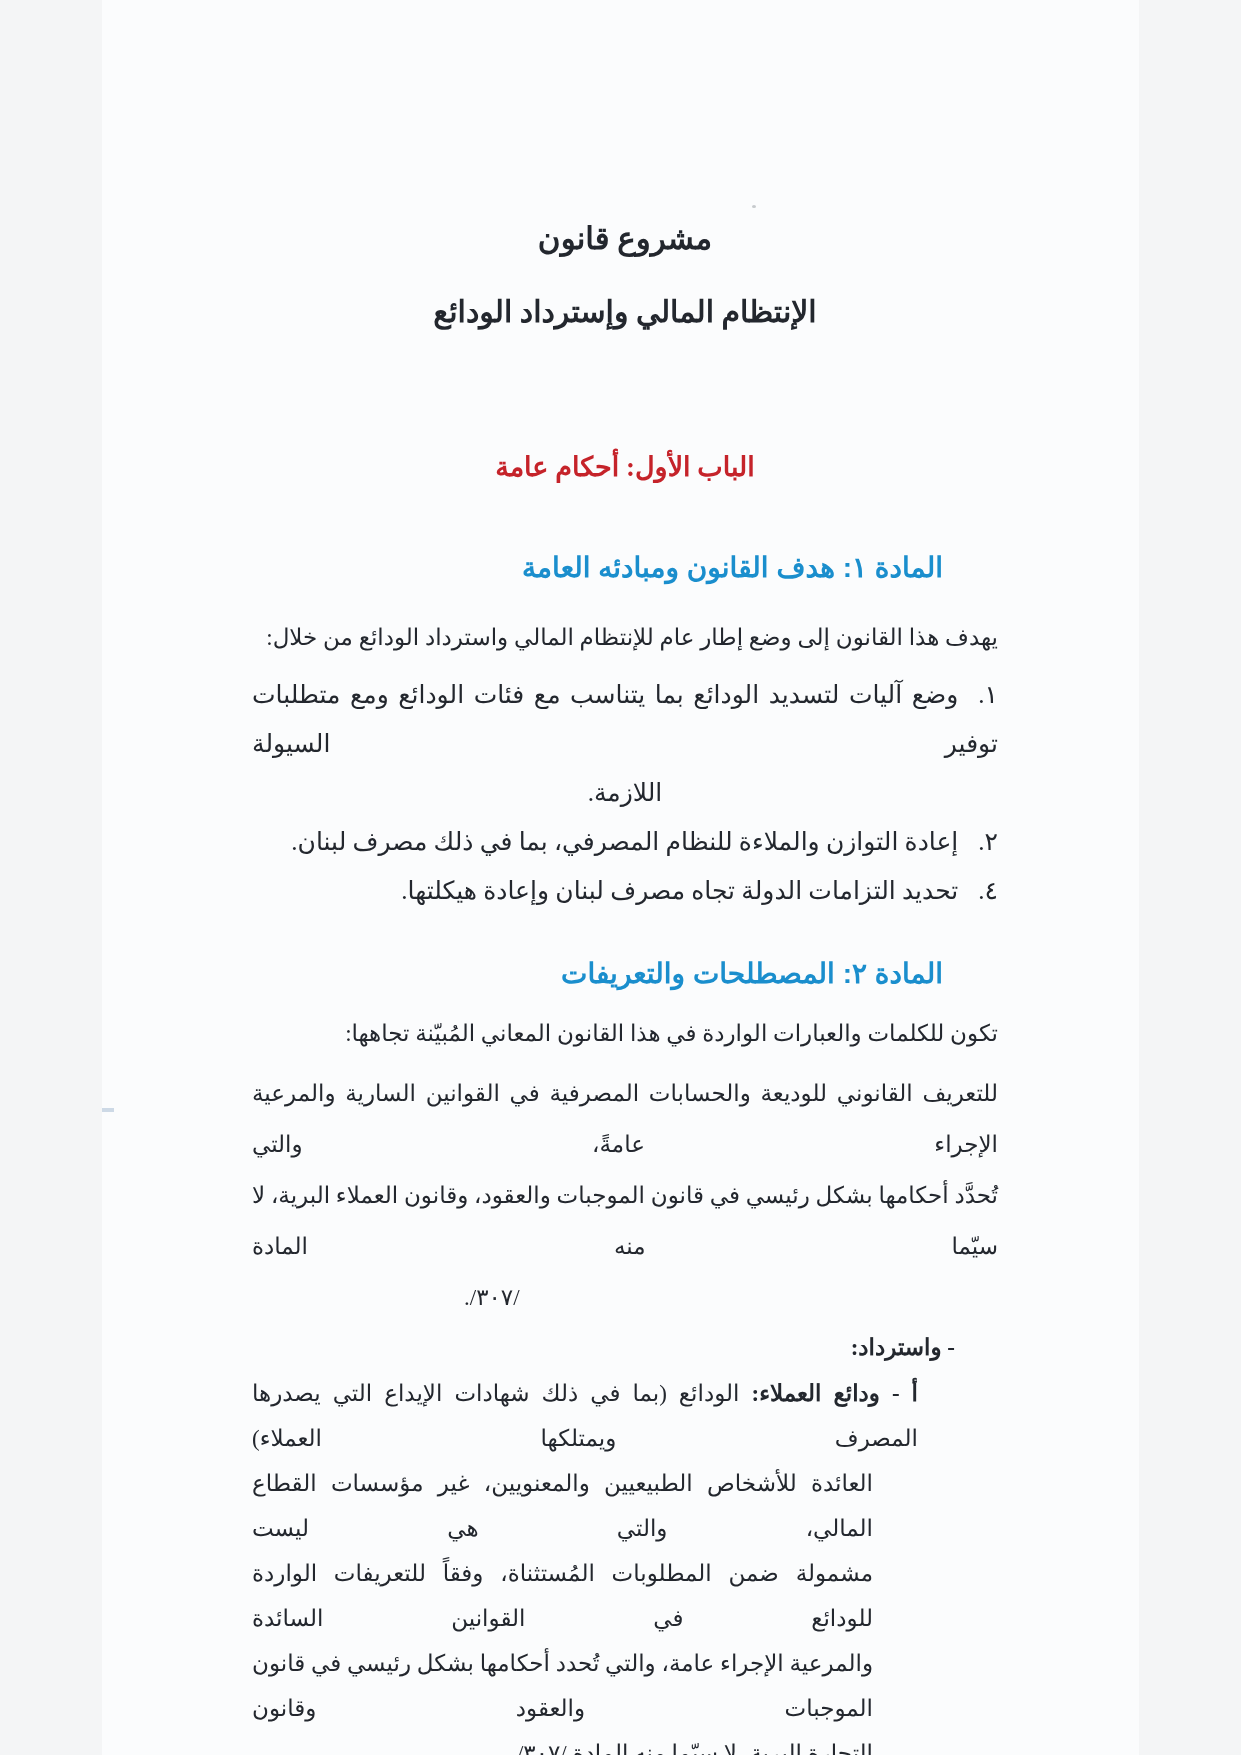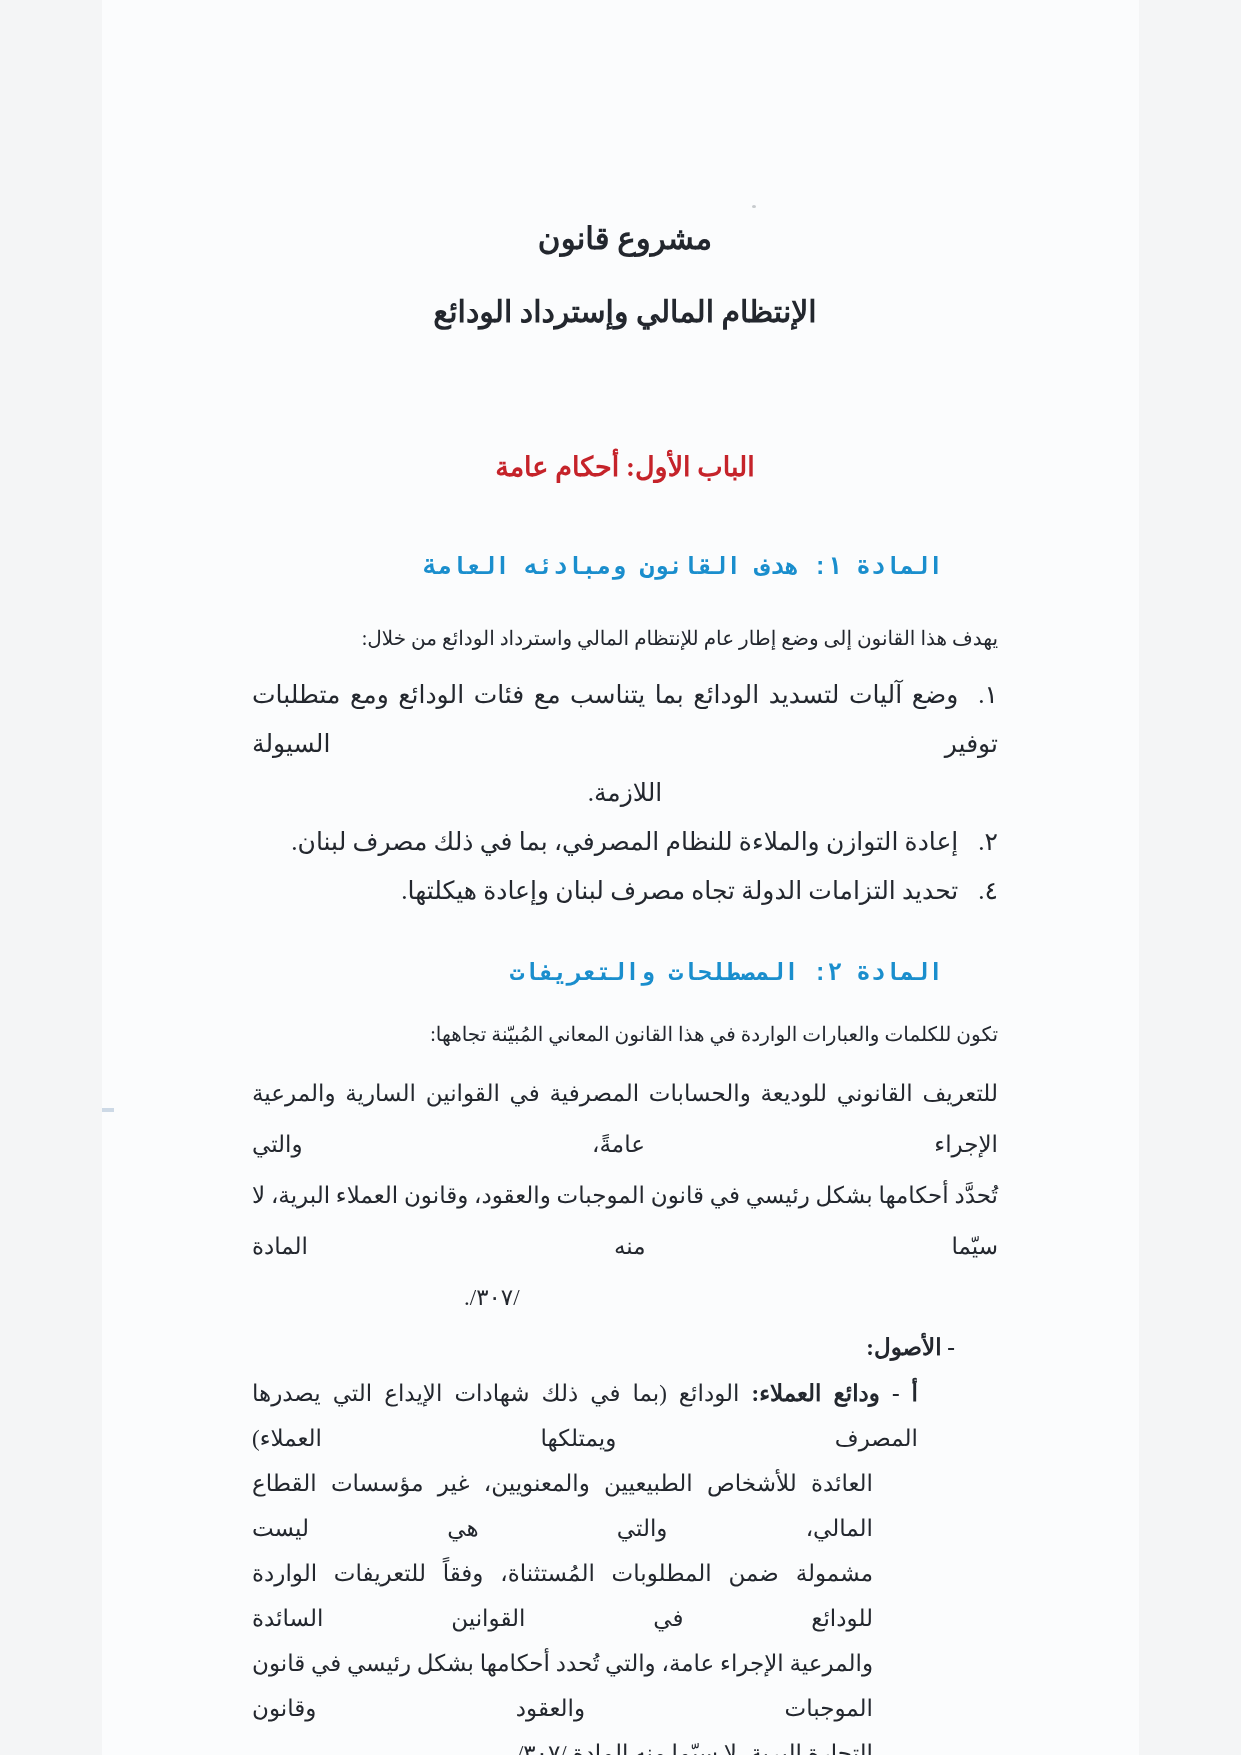--- a/index.html
+++ b/index.html
@@ -32,33 +32,33 @@
   }
   .chapter {
     margin-top: 118px;
     font-size: 27px;
     font-weight: bold;
     line-height: 36px;
     text-align: center;
     color: var(--accent_red, #c5232a);
   }
   .h-blue {
-    font-size: 24px;
+    font-size: 28px;
     font-weight: bold;
     line-height: 33px;
     text-align: right;
     padding-right: 55px;
     color: var(--accent_blue, #1a8ecd);
-    font-family: Liberation Mono, monospace;
+    font-family: Liberation Sans, sans-serif;
   }
   .h-blue.first { margin-top: 66px; }
   .h-blue.second { margin-top: 42px; }
   .intro {
     margin: 34px 0 0 0;
-    font-size: 20px;
+    font-size: 23px;
     line-height: 40px;
     text-align: right;
   }
   .intro.second { margin-top: 24px; }
   .list { margin-top: 12px; font-size: 25px; }
   .list .line { line-height: 49px; }
   .num { display: inline-block; margin-left: 20px; }
   .jl { text-align: justify; text-align-last: justify; }
   .cont { text-align: center; }
   .para { margin-top: 14px; font-size: 23px; }
@@ -164,21 +164,21 @@
 
   <div class="h-blue second">المادة ٢: المصطلحات والتعريفات</div>
   <p class="intro second">تكون للكلمات والعبارات الواردة في هذا القانون المعاني المُبيّنة تجاهها:</p>
 
   <div class="para">
     <div class="line jl">للتعريف القانوني للوديعة والحسابات المصرفية في القوانين السارية والمرعية الإجراء عامةً، والتي</div>
     <div class="line jl">تُحدَّد أحكامها بشكل رئيسي في قانون الموجبات والعقود، وقانون العملاء البرية، لا سيّما منه المادة</div>
     <div class="line short-left">/٣٠٧/.</div>
   </div>
 
-  <div class="dterm">- الأصول:</div>
+  <div class="dterm">- واسترداد:</div>
 
   <div class="para sub">
     <div class="line jl ind1"><b>أ - ودائع العملاء:</b> <span>الودائع (بما في ذلك شهادات الإيداع التي يصدرها المصرف ويمتلكها العملاء)</span></div>
     <div class="line jl ind2">العائدة للأشخاص الطبيعيين والمعنويين، غير مؤسسات القطاع المالي، والتي هي ليست</div>
     <div class="line jl ind2">مشمولة ضمن المطلوبات المُستثناة، وفقاً للتعريفات الواردة للودائع في القوانين السائدة</div>
     <div class="line jl ind2">والمرعية الإجراء عامة، والتي تُحدد أحكامها بشكل رئيسي في قانون الموجبات والعقود وقانون</div>
     <div class="line endline ind2">التجارة البرية، لا سيّما منه المادة /٣٠٧/.</div>
   </div>
 
   <div class="pagenum">١</div>

